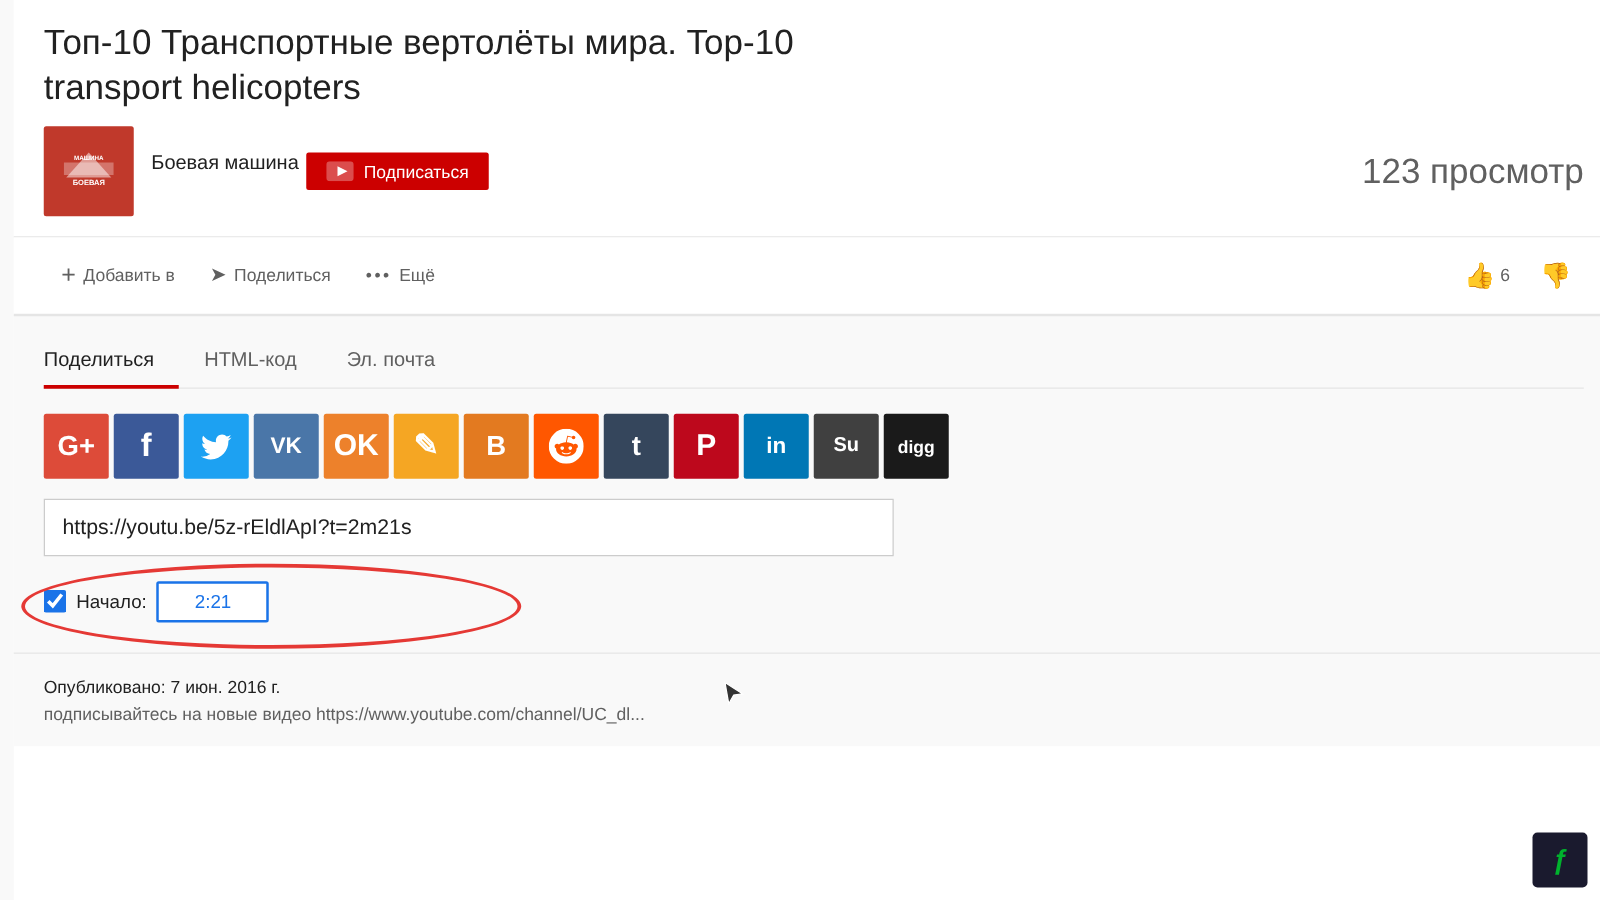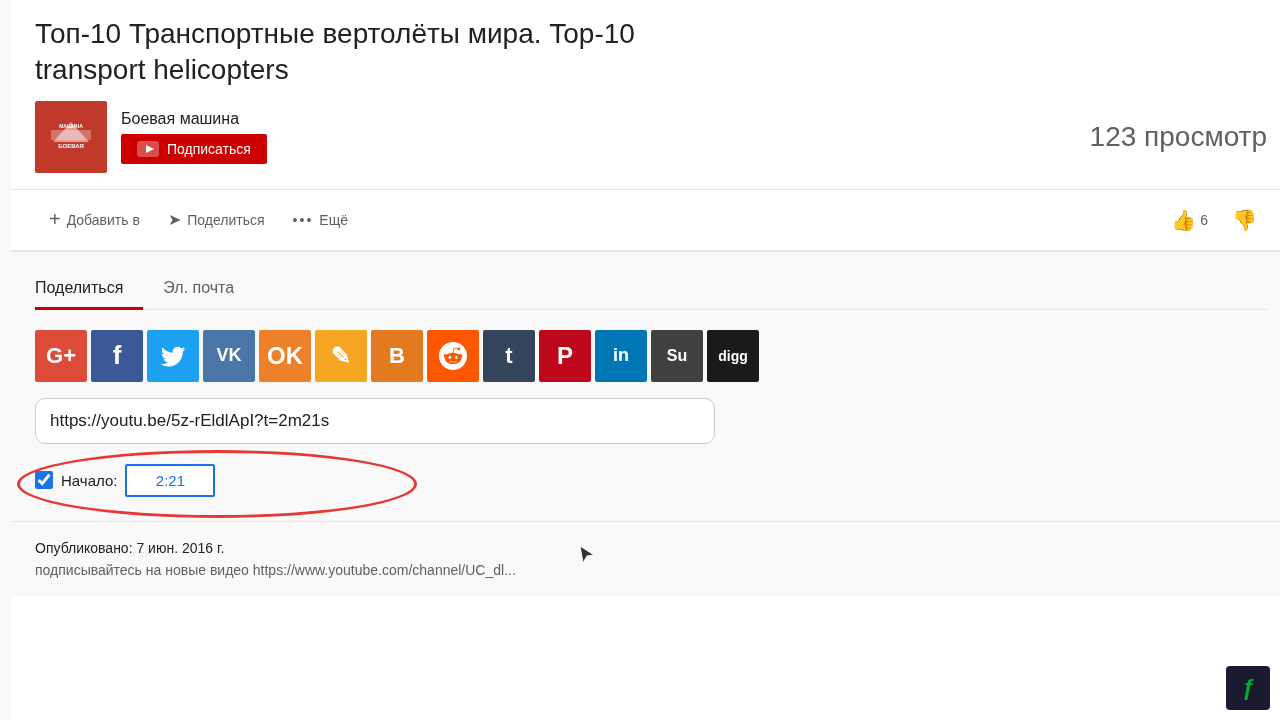--- a/index.html
+++ b/index.html
@@ -62,21 +62,21 @@
     .channel-avatar-inner {
       color: #fff;
       font-size: 9px;
       font-weight: bold;
       text-align: center;
       line-height: 1.2;
     }
 
     .channel-info {
       display: flex;
-      flex-direction: column;
+      flex-direction: row;
       gap: 6px;
     }
 
     .channel-name {
       font-size: 16px;
       color: #212121;
       font-weight: 400;
     }
 
     .subscribe-btn {
@@ -222,21 +222,21 @@
       gap: 0;
       margin-bottom: 12px;
     }
 
     .url-input {
       width: 680px;
       padding: 12px 14px;
       font-size: 17px;
       color: #212121;
       border: 1px solid #ccc;
-      border-radius: 10px;
+      border-radius: 0;
       background: #fff;
       outline: none;
     }
 
     
     .start-time-row {
       display: flex;
       align-items: center;
       gap: 10px;
       position: relative;
@@ -394,20 +394,21 @@
       <button class="dislike-btn">
         <span style="font-size:20px;">👎</span>
       </button>
     </div>
   </div>
 
   <div class="share-panel">
     
     <div class="share-tabs">
       <button class="share-tab active">Поделиться</button>
+      <button class="share-tab">HTML-код</button>
       <button class="share-tab">Эл. почта</button>
     </div>
 
     
     <div class="social-icons">
       <div class="social-icon si-gplus">G+</div>
       <div class="social-icon si-fb" style="font-size:26px;">f</div>
       <div class="social-icon si-tw">
         <svg viewBox="0 0 24 24" width="28" height="28" fill="white">
             <path d="M22.46 6c-.77.35-1.6.58-2.46.69.88-.53 1.56-1.37 1.88-2.38-.83.5-1.75.85-2.72 1.05C18.37 4.5 17.26 4 16 4c-2.35 0-4.27 1.92-4.27 4.29 0 .34.04.67.11.98C8.28 9.09 5.11 7.38 3 4.79c-.37.63-.58 1.37-.58 2.15 0 1.49.75 2.81 1.91 3.56-.71 0-1.37-.2-1.95-.5v.03c0 2.08 1.48 3.82 3.44 4.21a4.22 4.22 0 0 1-1.93.07 4.28 4.28 0 0 0 4 2.98 8.521 8.521 0 0 1-5.33 1.84c-.34 0-.68-.02-1.02-.06C3.44 20.29 5.7 21 8.12 21 16 21 20.33 14.46 20.33 8.79c0-.19 0-.37-.01-.56.84-.6 1.56-1.36 2.14-2.23z"></path>

